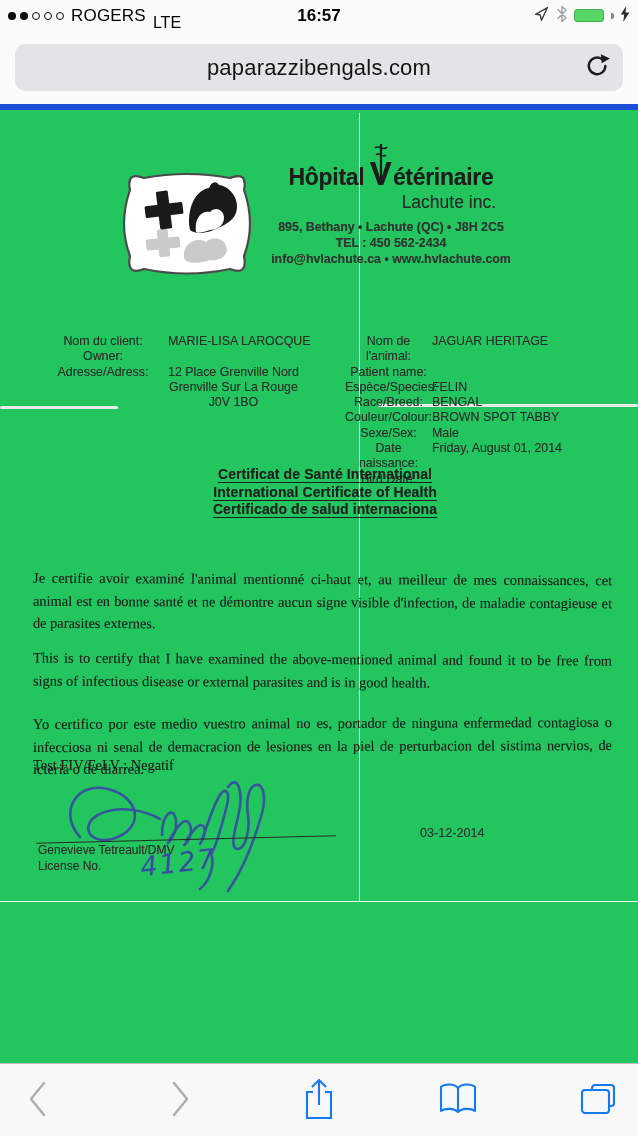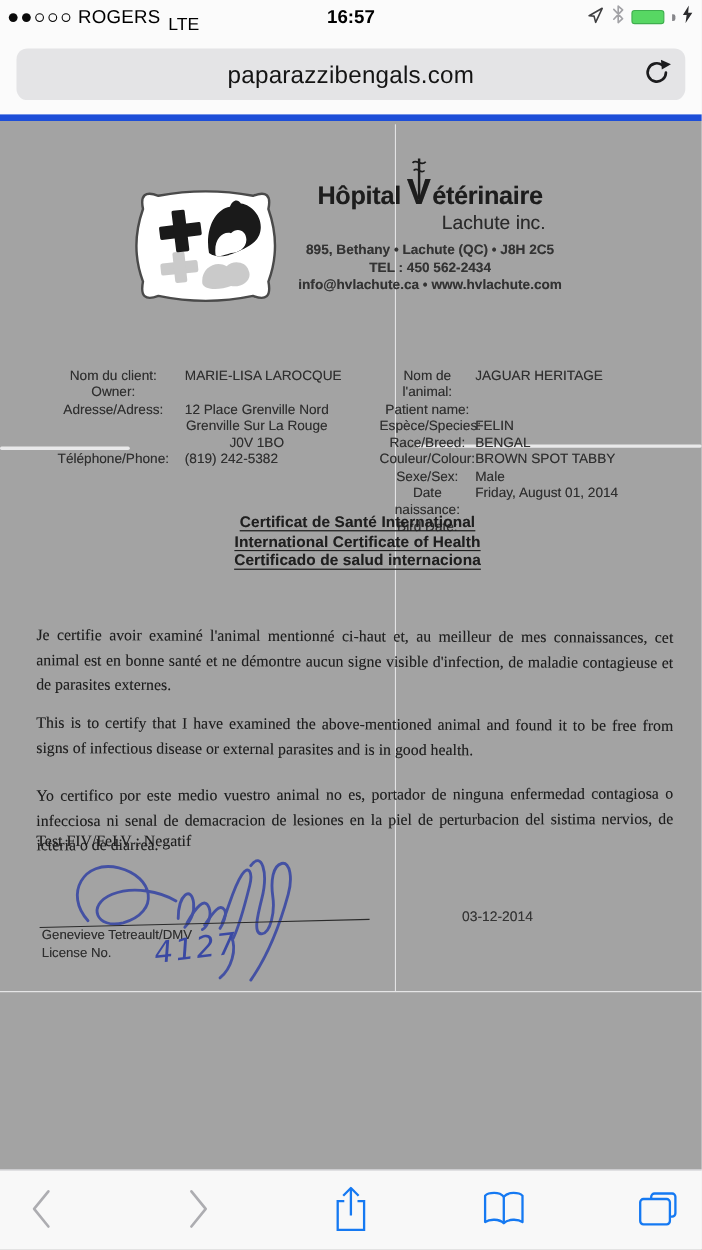--- a/index.html
+++ b/index.html
@@ -51,21 +51,21 @@
   }
   .url-text { font-size: 22px; color: #141414; letter-spacing: 0.2px; }
   .reload-btn {
     position: absolute; right: 11px; top: 50%; transform: translateY(-50%);
     background: none; border: none; padding: 2px; cursor: pointer;
   }
 
   
   .doc {
     position: absolute; top: 110px; left: 0; width: 638px; height: 953px;
-    background: #a3a3a3; color: #2b2b2b;
+    background: #22c55e; color: #2b2b2b;
   }
   .doc .scan-text { text-shadow: 0 0 0.5px rgba(40,40,40,0.45); }
   .fold-line { position: absolute; left: 359px; top: 3px; width: 1px; height: 788px; background: #e3e3e4; }
   .scan-edge { position: absolute; left: 0; top: 791px; width: 638px; height: 1px; background: #ededee; }
   .streak-left { position: absolute; left: 0; top: 296px; width: 118px; height: 3px; background: #e9e9ea; border-radius: 2px; }
   .streak-right { position: absolute; left: 378px; top: 294px; width: 260px; height: 3px; background: #e9e9ea; border-radius: 2px; }
 
   .logo-box { position: absolute; left: 112px; top: 56px; width: 150px; height: 120px; }
 
   .clinic-block { position: absolute; left: 250px; top: 50px; width: 282px; text-align: center; }
@@ -226,24 +226,20 @@
     <div class="info-row">
       <span class="info-label ml">Nom du client:
 Owner:</span>
       <span class="info-value">MARIE-LISA LAROCQUE</span>
     </div>
     <div class="info-row">
       <span class="info-label ml">Adresse/Adress:</span>
       <span class="info-value ml">12 Place Grenville Nord
 Grenville Sur La Rouge
 J0V 1BO</span>
-    </div>
-    <div class="info-row">
-      <span class="info-label ml">Téléphone/Phone:</span>
-      <span class="info-value">(819) 242-5382</span>
     </div>
   </div>
 
   <div class="info-col animal-col scan-text">
     <div class="info-row">
       <span class="info-label ml">Nom de l'animal:
 Patient name:</span>
       <span class="info-value">JAGUAR HERITAGE</span>
     </div>
     <div class="info-row">

